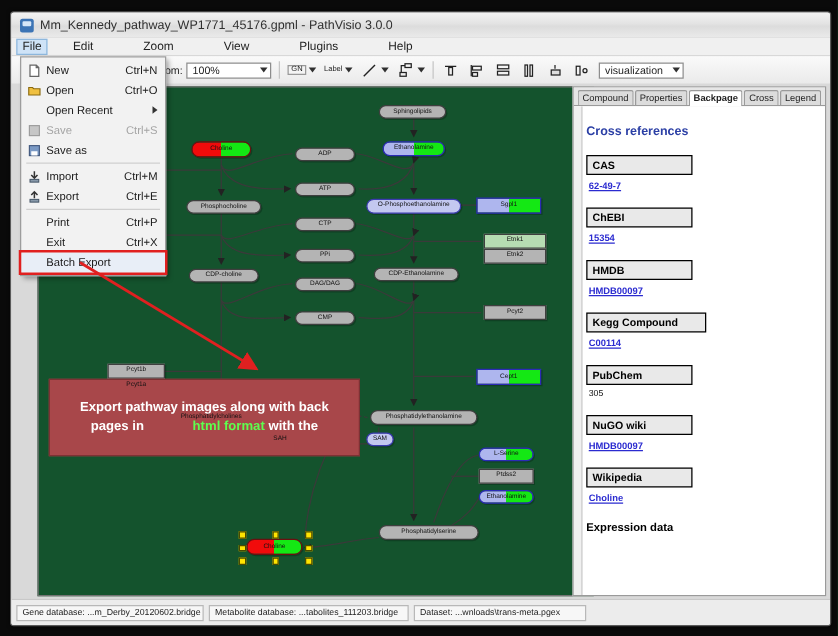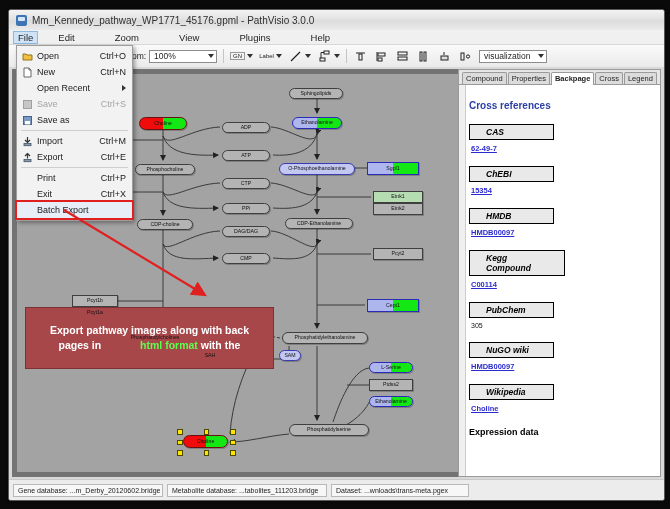--- a/index.html
+++ b/index.html
@@ -79,22 +79,22 @@
   .tcaret{
     width:0;height:0;border-left:3px solid transparent;border-right:3px solid transparent;
     border-top:4px solid #303030;margin-left:2px;
   }
   .tlabel{font-size:6px;color:#222;border:1px solid #999;padding:0px 2px;background:#f4f4f4;}
   
   .workarea{
     position:absolute;left:0;top:57px;right:0;bottom:20px;background:#d9d9d9;
   }
   .canvaspane{
-    position:absolute;left:3px;top:2px;width:443px;bottom:3px;
-    background:#a3a3a3;border:5px solid #737373;overflow:hidden;
+    position:absolute;left:21px;top:2px;width:443px;bottom:3px;
+    background:#14532d;border:1px solid #737373;overflow:hidden;
   }
   .canvas-inner{position:absolute;left:0;top:0;width:100%;height:100%;}
   
   .node{
     position:absolute;box-sizing:border-box;
     font-size:5.2px;color:#111;
     display:flex;align-items:center;justify-content:center;
     text-align:center;line-height:1;
   }
   .selected-handles span{
@@ -128,22 +128,22 @@
     position:absolute;left:0;top:15px;right:0;bottom:0;background:#fff;
     overflow:hidden;
   }
   .side-scroll{position:absolute;left:0;top:0;width:6px;bottom:0;background:#f0f0f0;border-right:1px solid #ccc;}
   .side-content{position:absolute;left:10px;top:0;right:4px;bottom:0;}
   .xref-title{
     font-size:10px;font-weight:bold;color:#2b3fa5;margin-top:15px;
   }
   .xref-hdr{
     margin-top:13px;border:1px solid #000;background:#e9e9e9;
-    font-size:8.5px;font-weight:bold;color:#000;padding:2px 16px;
-    width:85px;box-sizing:border-box;font-style:italic;
+    font-size:8.5px;font-weight:bold;color:#000;padding:2px 4px;
+    width:85px;box-sizing:border-box;
   }
   .xref-link{
     margin-top:4px;font-size:7.5px;color:#2b2bd0;text-decoration:underline;
     font-weight:bold;padding-left:2px;
   }
   .xref-plain{margin-top:4px;font-size:7px;color:#111;padding-left:2px;}
   .expr-title{margin-top:14px;font-size:9px;font-weight:bold;color:#000;}
   
   .statusbar{
     position:absolute;left:0;bottom:0;width:100%;height:20px;
@@ -497,35 +497,35 @@
   <div class="statusbar">
     <div class="statusfield" style="width:150px;">Gene database: ...m_Derby_20120602.bridge</div>
     <div class="statusfield" style="width:160px;">Metabolite database: ...tabolites_111203.bridge</div>
     <div class="statusfield" style="width:138px;">Dataset: ...wnloads\trans-meta.pgex</div>
   </div>
 
   <div class="filemenu">
     <div class="fm-row">
       <span class="fm-ico">
         <svg width="11" height="11" viewBox="0 0 11 11">
-              <path d="M1,3 h3 l1,1 h5 v5 h-9 z" fill="#f0c040" stroke="#8a6a10" stroke-width="0.9"></path>
-            </svg>
-      </span>
-      <span class="fm-lbl">Open</span>
-      <span class="fm-acc">Ctrl+O</span>
-    </div>
-    <div class="fm-row">
-      <span class="fm-ico">
-        <svg width="11" height="11" viewBox="0 0 11 11">
               <path d="M2,1 h5 l2,2 v7 h-7 z" fill="#fff" stroke="#666" stroke-width="1"></path>
               <path d="M7,1 v2 h2" fill="none" stroke="#666" stroke-width="1"></path>
             </svg>
       </span>
       <span class="fm-lbl">New</span>
       <span class="fm-acc">Ctrl+N</span>
+    </div>
+    <div class="fm-row">
+      <span class="fm-ico">
+        <svg width="11" height="11" viewBox="0 0 11 11">
+              <path d="M1,3 h3 l1,1 h5 v5 h-9 z" fill="#f0c040" stroke="#8a6a10" stroke-width="0.9"></path>
+            </svg>
+      </span>
+      <span class="fm-lbl">Open</span>
+      <span class="fm-acc">Ctrl+O</span>
     </div>
     <div class="fm-row">
       <span class="fm-ico"></span>
       <span class="fm-lbl">Open Recent</span>
       <span class="fm-arrow"></span>
     </div>
     <div class="fm-row disabled">
       <span class="fm-ico">
         <svg width="11" height="11" viewBox="0 0 11 11">
               <rect x="1.5" y="1.5" width="8" height="8" fill="#c6c6c6" stroke="#9a9a9a" stroke-width="0.9"></rect>

